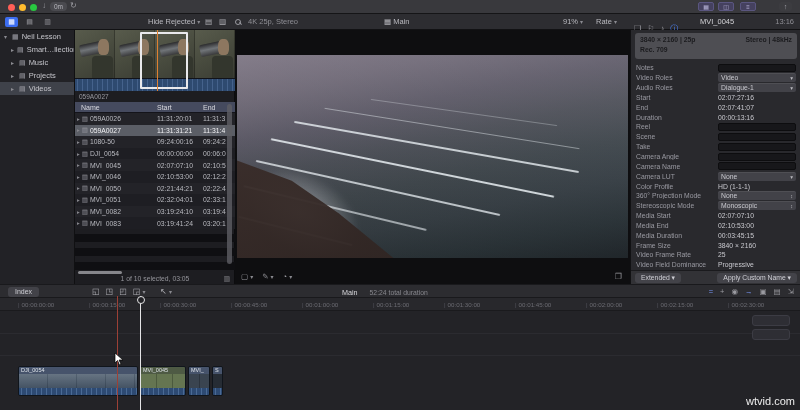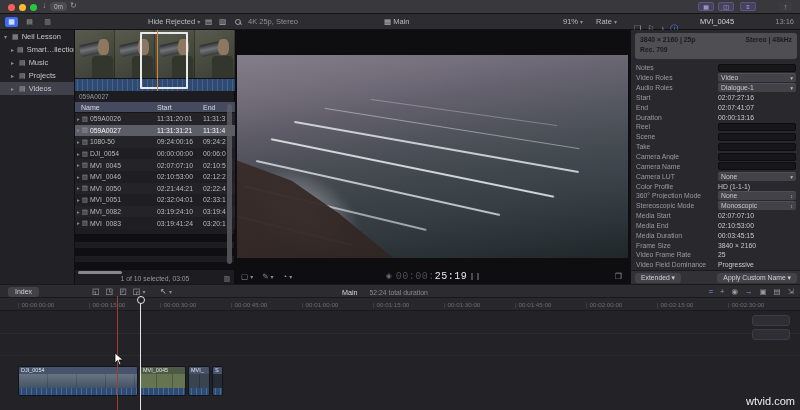--- a/index.html
+++ b/index.html
@@ -375,26 +375,20 @@
         <span class="wave w7"></span>
       <div class="shore"></div>
       <div class="beach"></div>
     </div>
     <div id="vp-bar">
       <span class="vp-tools">
         <span><span>▢</span> <span class="chev">▾</span></span>
         <span><span>✎</span> <span class="chev">▾</span></span>
         <span><span>◔</span> <span class="chev">▾</span></span>
       </span>
-      <span class="vp-center">
-        <span class="tc-icon">◉</span>
-        <span class="tc"><span class="tc-dim">00:00:</span><span>25:19</span></span>
-        <span class="meter"></span>
-        <span class="meter"></span>
-      </span>
       <span class="vp-fs">❐</span>
     </div>
   </div>
 
   <div id="inspector">
     <div id="info-box">
       <div class="r1">
         <span>3840 × 2160 | 25p</span>
         <span>Stereo | 48kHz</span>
       </div>

